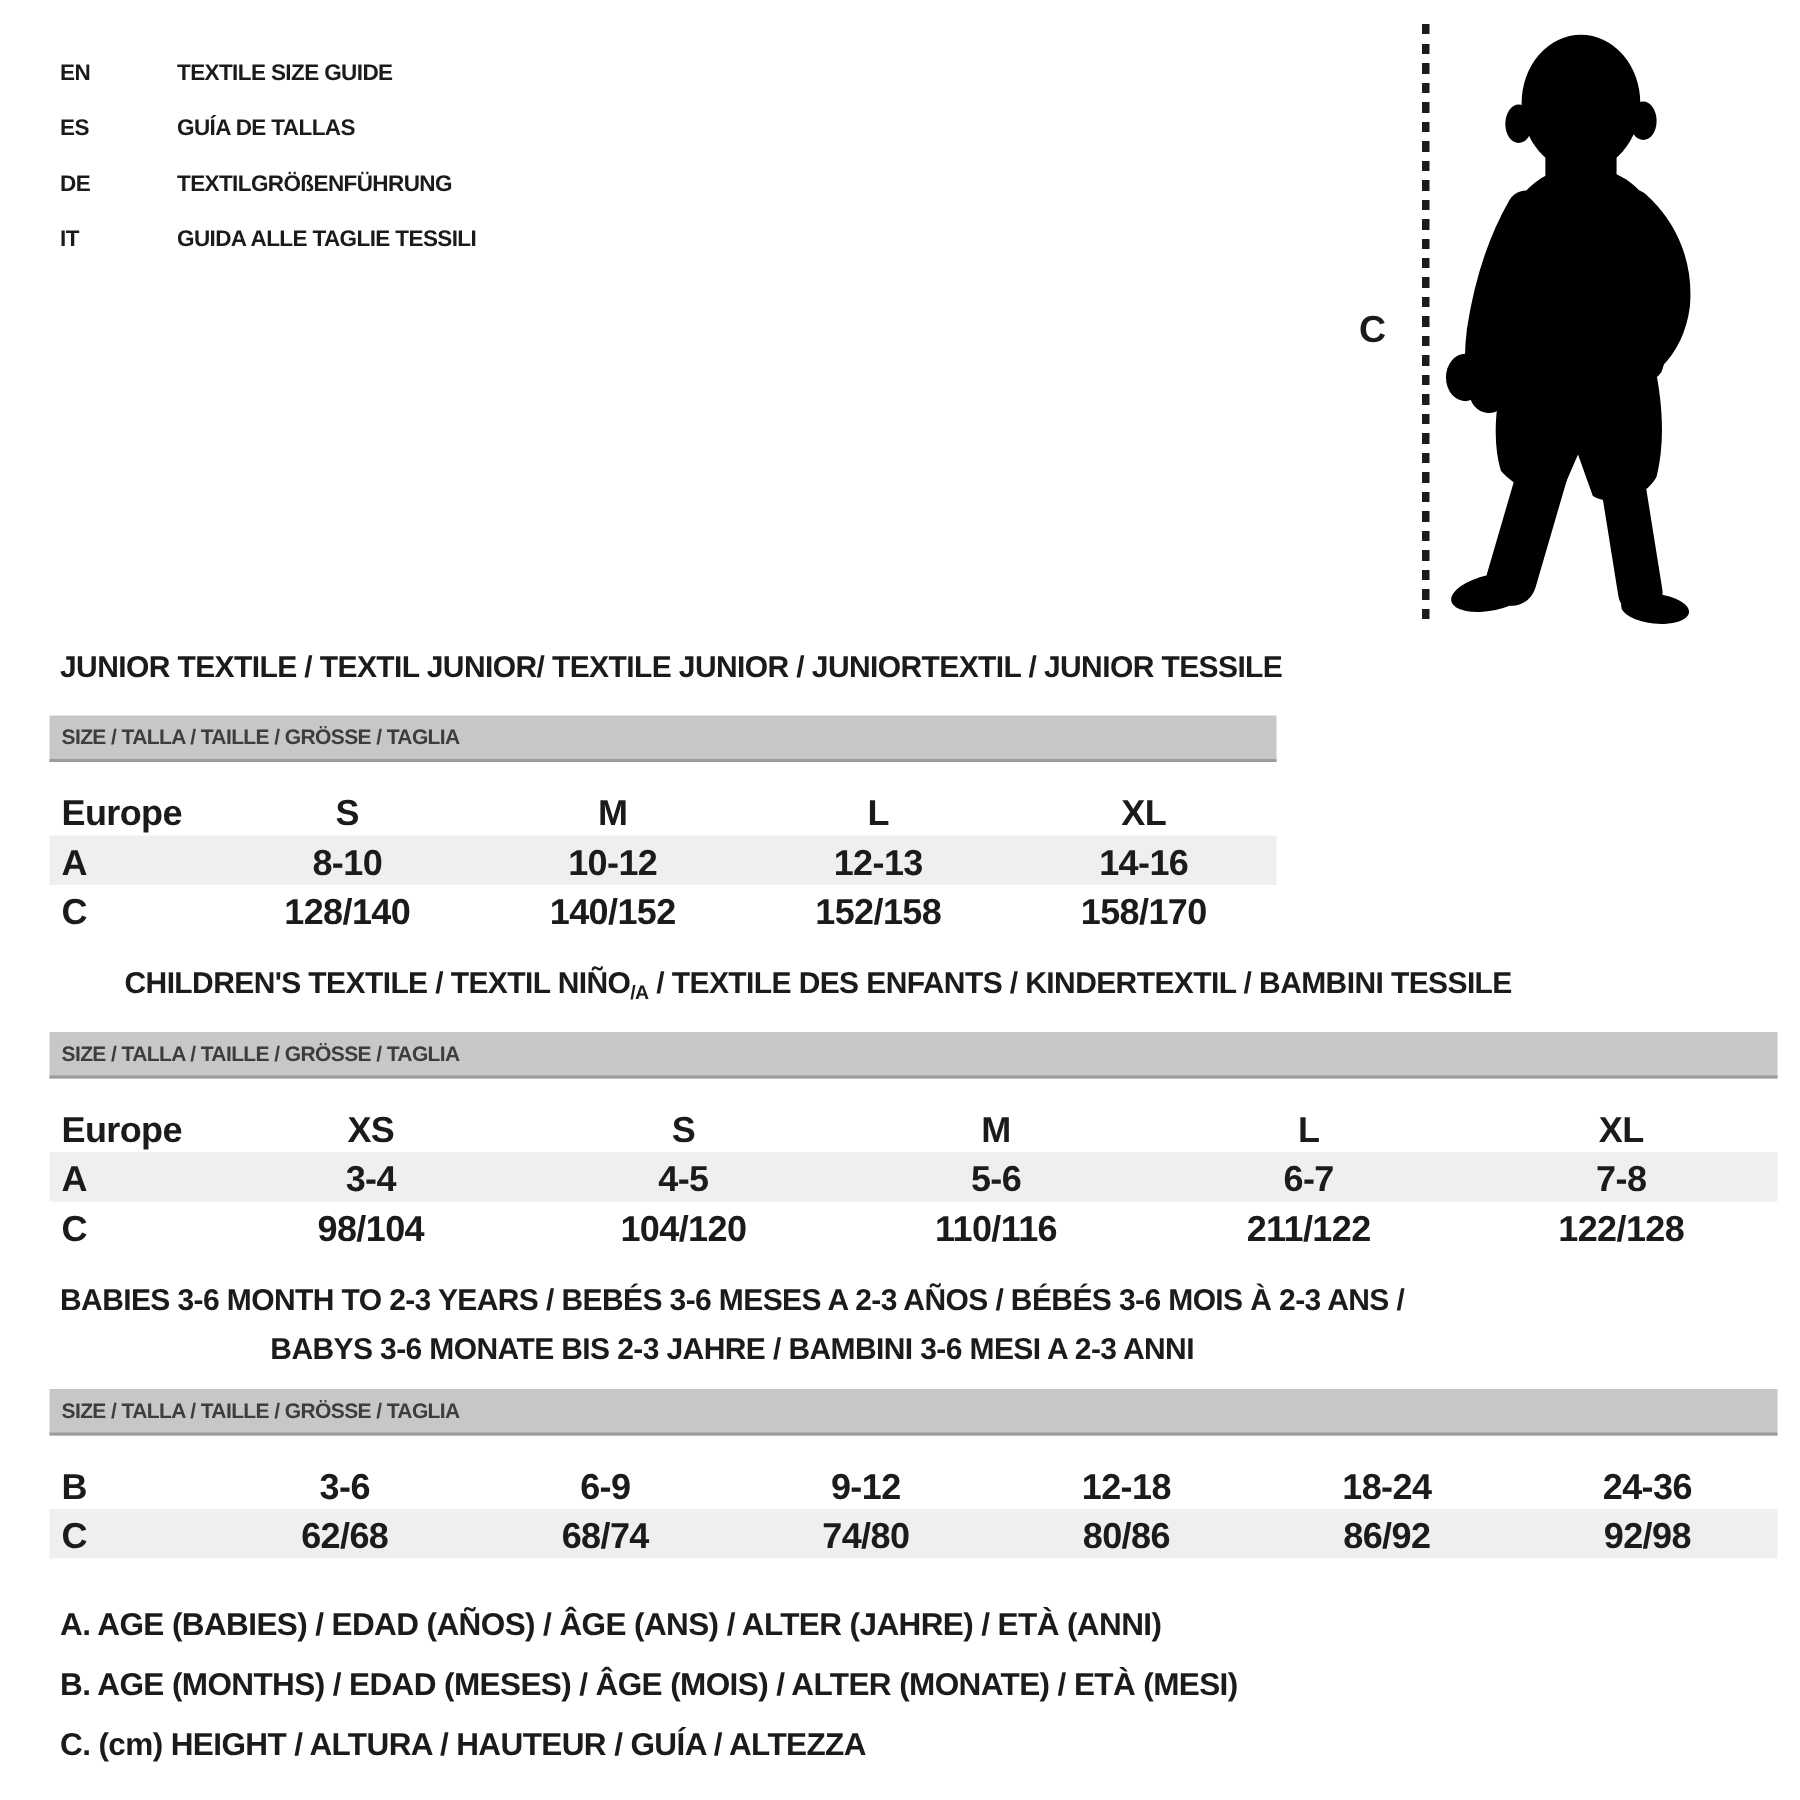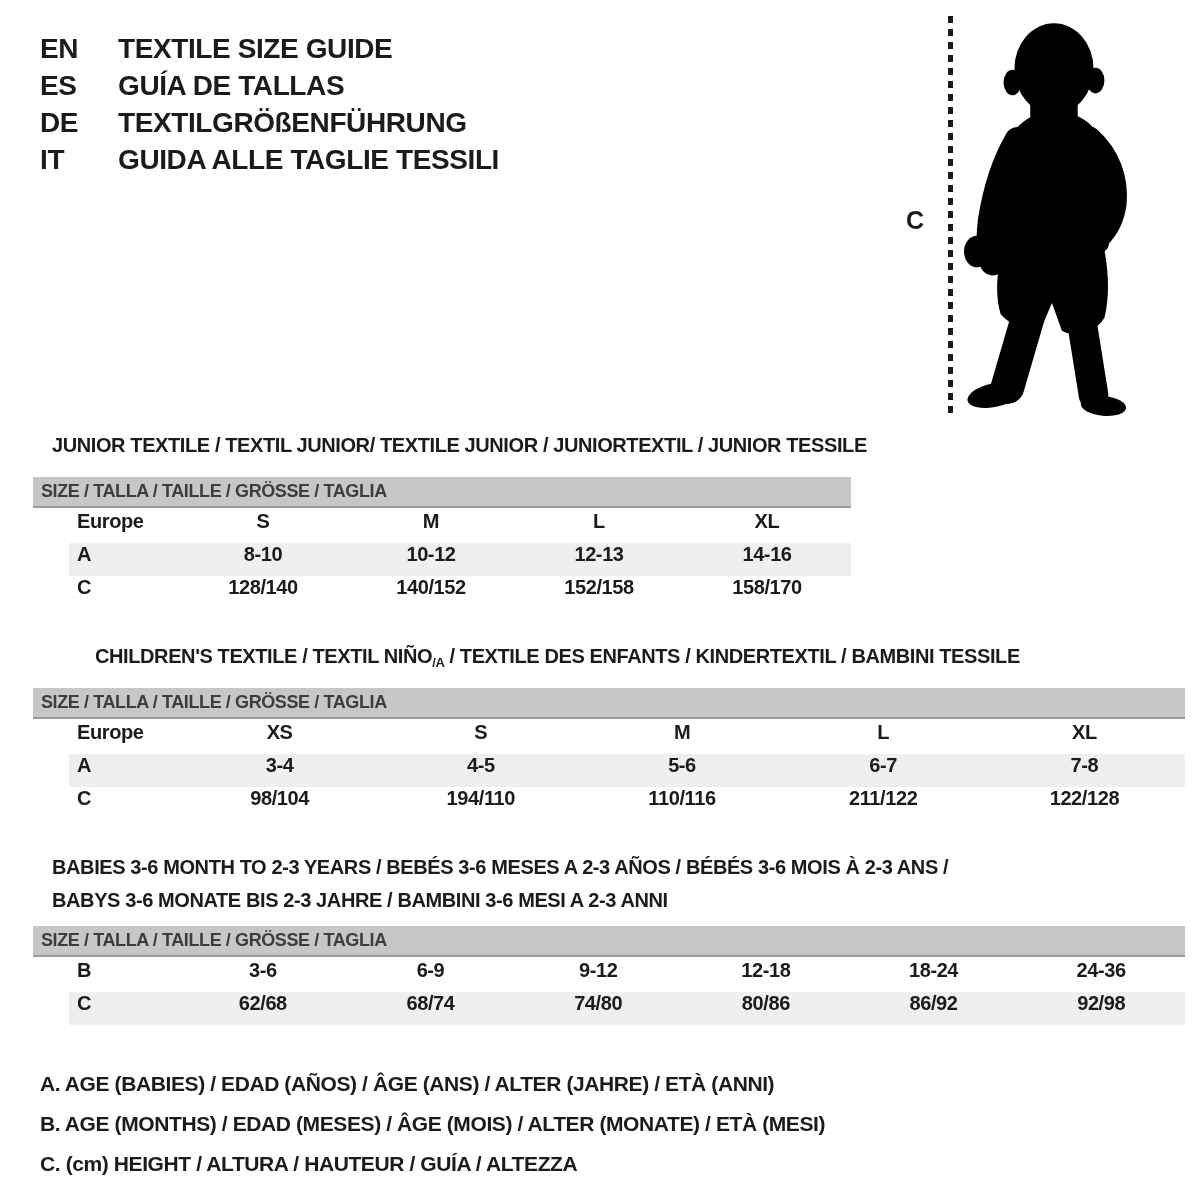--- a/index.html
+++ b/index.html
@@ -21,46 +21,46 @@
     position:relative;
     width:1200px;height:1200px;
     background:var(--paper);
     overflow:hidden;
     font-weight:bold;
     letter-spacing:-0.4px;
   }
 
   
   .lang-list{position:absolute;left:40px;top:30px;}
-  .lang-row{display:flex;height:37px;align-items:center;font-size:28px;}
+  .lang-row{display:flex;height:37px;align-items:center;font-size:15px;}
   .lang-code{width:78px;flex:0 0 78px;}
   .lang-title{white-space:nowrap;}
 
   
   .figure{position:absolute;left:0;top:0;width:1200px;height:440px;pointer-events:none;}
   .dash-line{
     position:absolute;left:948px;top:16px;width:5px;height:401px;
     background:repeating-linear-gradient(to bottom, var(--ink) 0 7px, transparent 7px 13px);
   }
   .figure-label{position:absolute;left:906px;top:206px;font-size:25px;}
   .silhouette{position:absolute;left:963px;top:16px;}
 
   
-  .section-title{position:absolute;left:52px;font-size:20px;white-space:nowrap;}
+  .section-title{position:absolute;left:40px;font-size:20px;white-space:nowrap;text-align:center;}
   .title-sub{font-size:13px;vertical-align:-4px;}
   .two-line{line-height:33px;}
 
   .size-table{position:absolute;left:33px;}
   .size-bar{
     height:31px;background:var(--bar-bg);color:var(--bar-ink);
     border-bottom:2px solid var(--bar-edge);
-    font-size:18px;line-height:29px;padding-left:8px;
-    margin-bottom:2px;
-  }
-  .trow{display:flex;height:33px;align-items:flex-start;font-size:20px;margin-left:36px;}
+    font-size:14px;line-height:29px;padding-left:8px;
+    margin-bottom:16px;
+  }
+  .trow{display:flex;height:33px;align-items:flex-end;font-size:24px;}
   .trow.shaded{background:var(--stripe);}
   .tlabel{flex:0 0 110px;padding-left:8px;}
   .tcell{flex:1 1 0;text-align:center;}
 
   
   .legend{position:absolute;left:40px;top:1064px;font-size:21px;line-height:40px;}
   .legend-line{white-space:nowrap;}
 
   
   #title-junior{top:434px;}
@@ -167,21 +167,21 @@
       <div class="tlabel">A</div>
       <div class="tcell">3-4</div>
       <div class="tcell">4-5</div>
       <div class="tcell">5-6</div>
       <div class="tcell">6-7</div>
       <div class="tcell">7-8</div>
     </div>
     <div class="trow">
       <div class="tlabel">C</div>
       <div class="tcell">98/104</div>
-      <div class="tcell">194/110</div>
+      <div class="tcell">104/120</div>
       <div class="tcell">110/116</div>
       <div class="tcell">211/122</div>
       <div class="tcell">122/128</div>
     </div>
   </div>
 
   <div id="title-babies" class="section-title two-line">
     <div>BABIES 3-6 MONTH TO 2-3 YEARS / BEBÉS 3-6 MESES A 2-3 AÑOS / BÉBÉS 3-6 MOIS À 2-3 ANS /</div>
     <div>BABYS 3-6 MONATE BIS 2-3 JAHRE / BAMBINI 3-6 MESI A 2-3 ANNI</div>
   </div>

